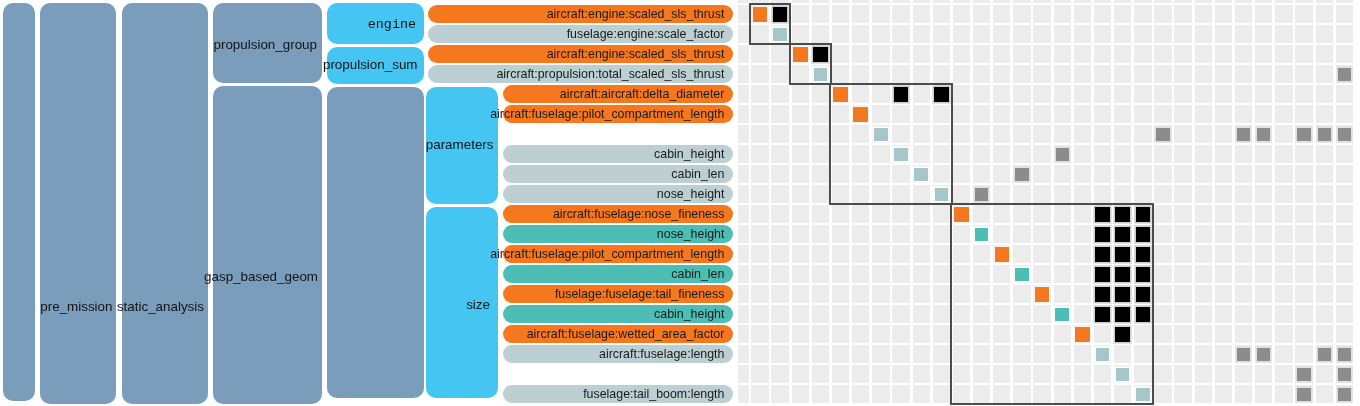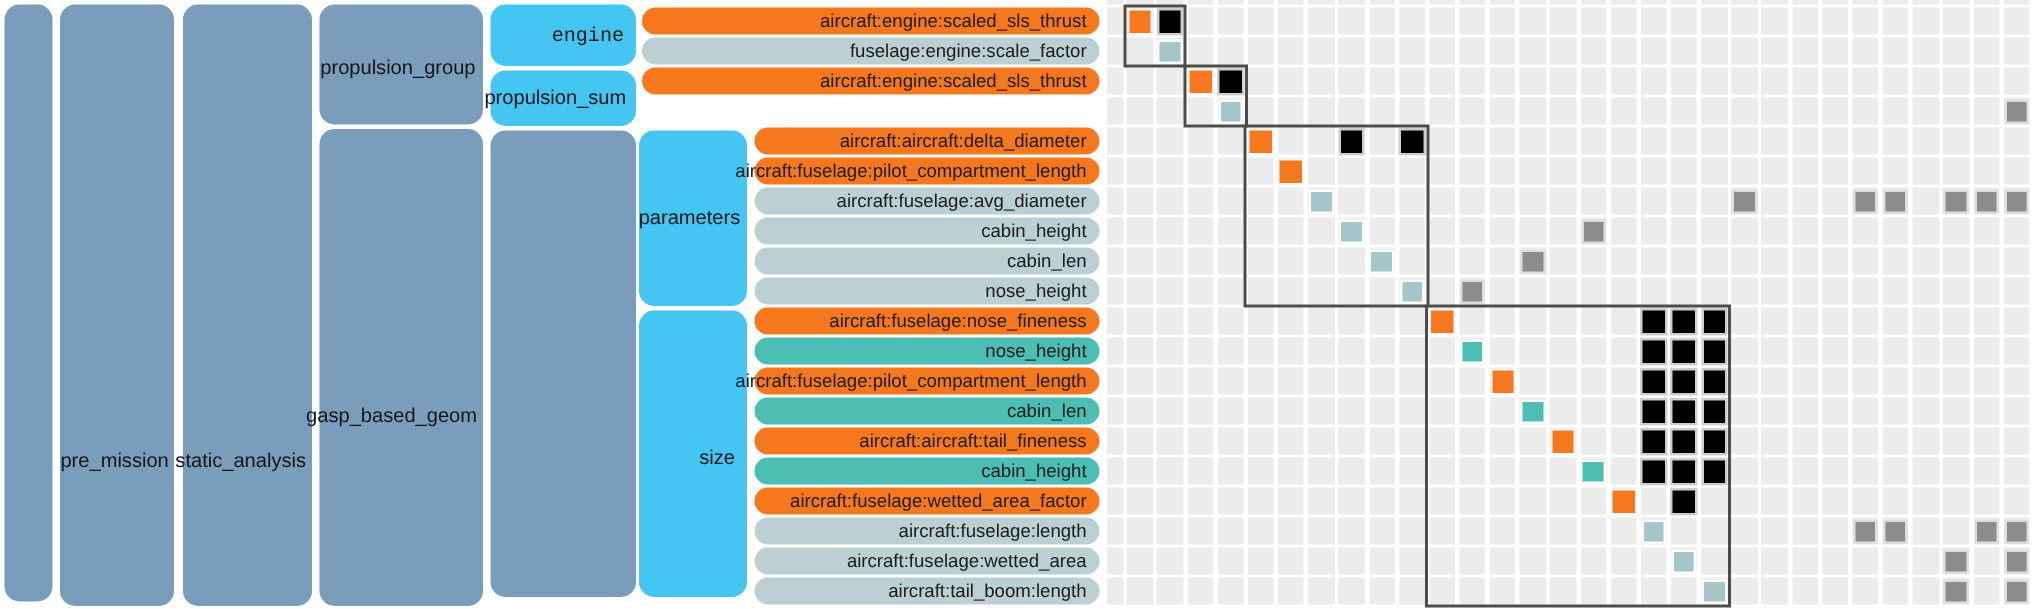--- a/index.html
+++ b/index.html
@@ -781,29 +781,29 @@
   <div class="layer" id="pill-layer">
       <div class="pill orange" style="left: 427.5px; top: 4.8px; width: 305.9px; height: 18.6px;">
         <div class="pill-label">aircraft:engine:scaled_sls_thrust</div>
       </div>
       <div class="pill light" style="left: 427.5px; top: 24.8px; width: 305.9px; height: 18.6px;">
         <div class="pill-label">fuselage:engine:scale_factor</div>
       </div>
       <div class="pill orange" style="left: 427.5px; top: 44.8px; width: 305.9px; height: 18.6px;">
         <div class="pill-label">aircraft:engine:scaled_sls_thrust</div>
       </div>
+      <div class="pill light" style="left: 427.5px; top: 64.8px; width: 305.9px; height: 18.6px;">
+        <div class="pill-label">aircraft:propulsion:total_scaled_sls_thrust</div>
+      </div>
       <div class="pill orange" style="left: 502.5px; top: 84.8px; width: 230.9px; height: 18.6px;">
         <div class="pill-label">aircraft:aircraft:delta_diameter</div>
       </div>
       <div class="pill orange" style="left: 502.5px; top: 104.8px; width: 230.9px; height: 18.6px;">
         <div class="pill-label">aircraft:fuselage:pilot_compartment_length</div>
       </div>
-      <div class="pill light" style="left: 502.5px; top: 124.8px; width: 230.9px; height: 18.6px;">
-        <div class="pill-label">aircraft:fuselage:avg_diameter</div>
-      </div>
       <div class="pill light" style="left: 502.5px; top: 144.8px; width: 230.9px; height: 18.6px;">
         <div class="pill-label">cabin_height</div>
       </div>
       <div class="pill light" style="left: 502.5px; top: 164.8px; width: 230.9px; height: 18.6px;">
         <div class="pill-label">cabin_len</div>
       </div>
       <div class="pill light" style="left: 502.5px; top: 184.8px; width: 230.9px; height: 18.6px;">
         <div class="pill-label">nose_height</div>
       </div>
       <div class="pill orange" style="left: 502.5px; top: 204.8px; width: 230.9px; height: 18.6px;">
@@ -812,31 +812,28 @@
       <div class="pill teal" style="left: 502.5px; top: 224.8px; width: 230.9px; height: 18.6px;">
         <div class="pill-label">nose_height</div>
       </div>
       <div class="pill orange" style="left: 502.5px; top: 244.8px; width: 230.9px; height: 18.6px;">
         <div class="pill-label">aircraft:fuselage:pilot_compartment_length</div>
       </div>
       <div class="pill teal" style="left: 502.5px; top: 264.8px; width: 230.9px; height: 18.6px;">
         <div class="pill-label">cabin_len</div>
       </div>
       <div class="pill orange" style="left: 502.5px; top: 284.8px; width: 230.9px; height: 18.6px;">
-        <div class="pill-label">aircraft:aircraft:tail_fineness</div>
+        <div class="pill-label">fuselage:fuselage:tail_fineness</div>
       </div>
       <div class="pill teal" style="left: 502.5px; top: 304.8px; width: 230.9px; height: 18.6px;">
         <div class="pill-label">cabin_height</div>
       </div>
       <div class="pill light" style="left: 502.5px; top: 344.8px; width: 230.9px; height: 18.6px;">
         <div class="pill-label">aircraft:fuselage:length</div>
       </div>
       <div class="pill orange" style="left: 502.5px; top: 324.8px; width: 230.9px; height: 18.6px;">
         <div class="pill-label">aircraft:fuselage:wetted_area_factor</div>
       </div>
-      <div class="pill light" style="left: 502.5px; top: 364.8px; width: 230.9px; height: 18.6px;">
-        <div class="pill-label">aircraft:fuselage:wetted_area</div>
-      </div>
       <div class="pill light" style="left: 502.5px; top: 384.8px; width: 230.9px; height: 18.6px;">
-        <div class="pill-label">aircraft:tail_boom:length</div>
+        <div class="pill-label">fuselage:tail_boom:length</div>
       </div>
     </div>
 </div>
 
 </body></html>

